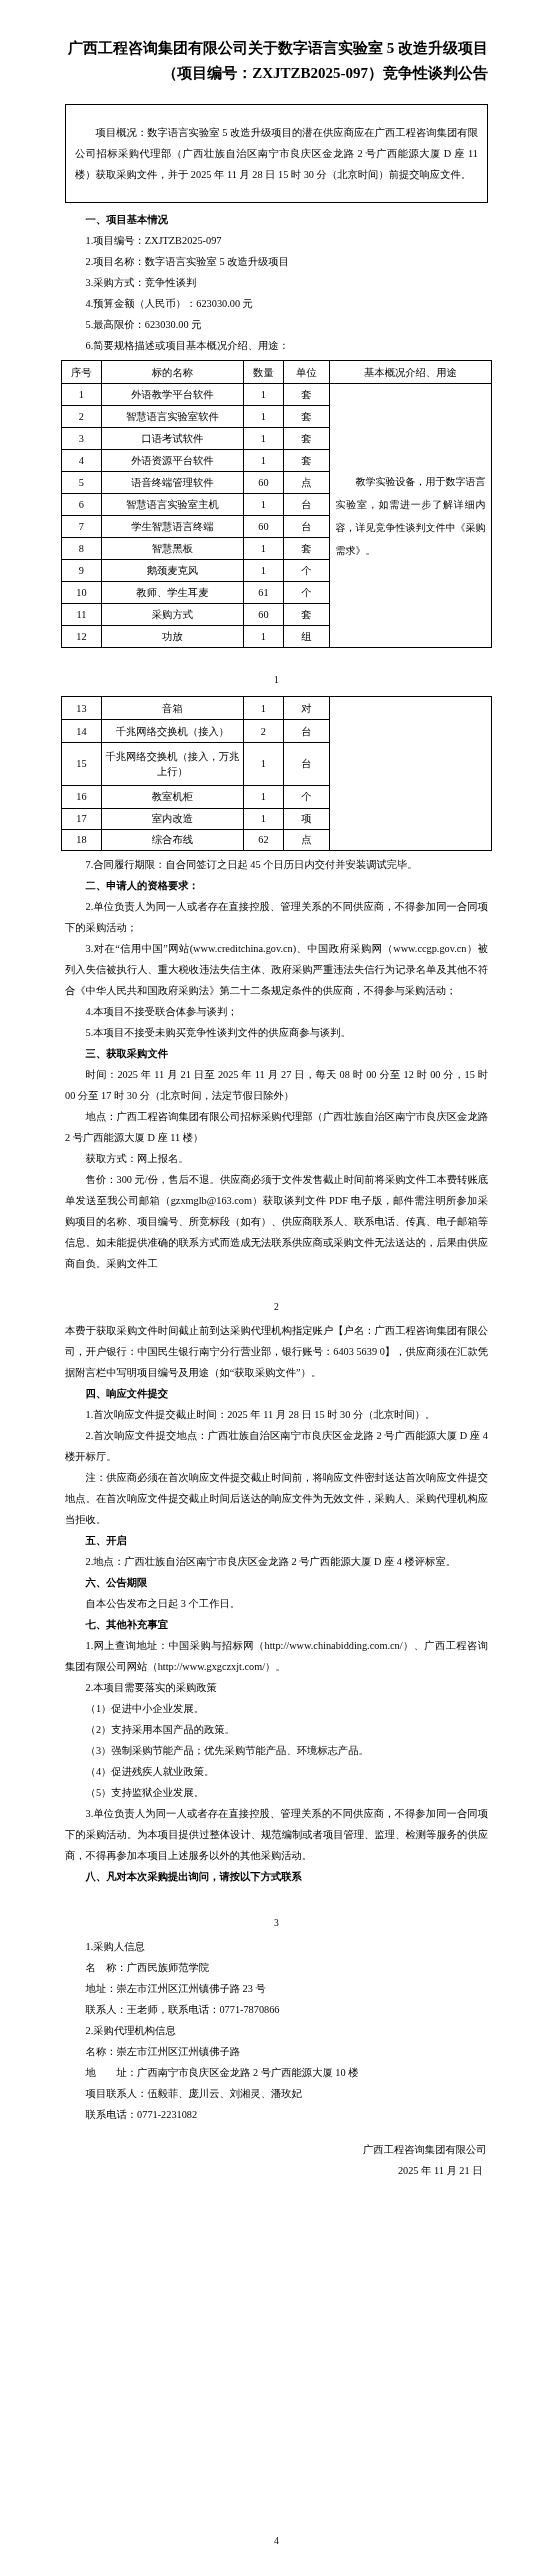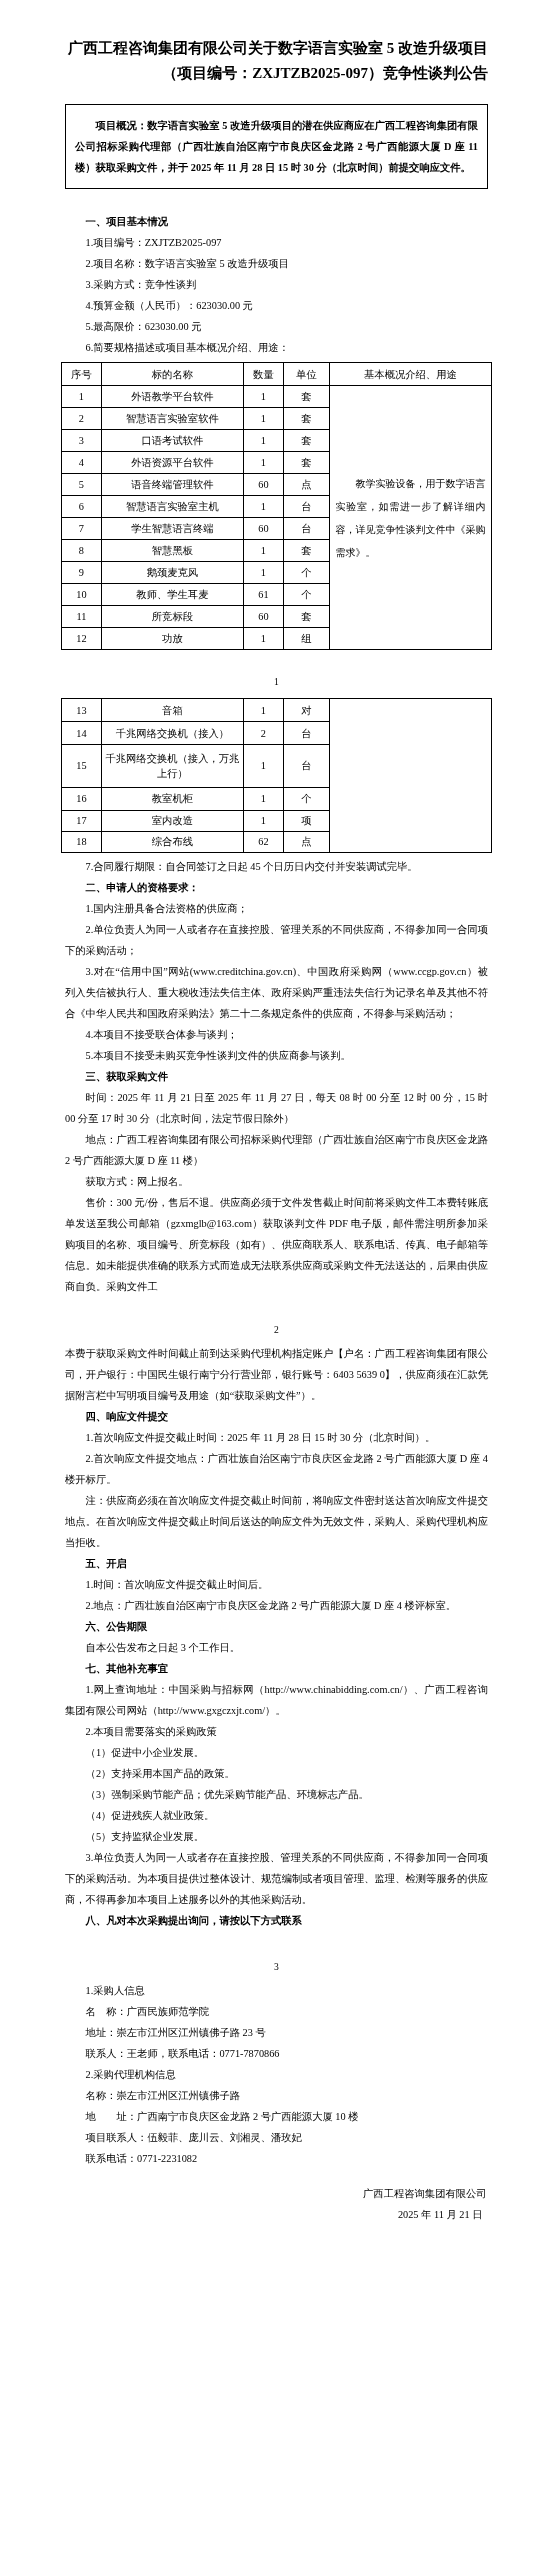--- a/index.html
+++ b/index.html
@@ -11,21 +11,21 @@
     overflow: hidden;
   }
   .doc {
     width: 548px; height: 100%;
     padding: 36px 60px 0 65px;
     font-size: 10.3px; line-height: 21px;
     text-align: justify;
   }
   .title { margin: 0 0 18px 0; text-align: right; font-weight: bold; font-size: 15px; line-height: 25px; }
   .title span { display: block; }
-  .overview { border: 1.4px solid #000; padding: 10px 9px; margin: 0 0 22px 0; font-weight: bold; }
+  .overview { border: 1.4px solid #000; padding: 17px 9px; margin: 0 0 6px 0; font-weight: normal; }
   .overview p { margin: 0; text-indent: 2em; }
   p.ln   { margin: 0; text-indent: 2em; }
   p.hd   { margin: 0; text-indent: 2em; font-weight: bold; }
   p.cont { margin: 0; text-indent: 0; }
   .pgnum { text-align: center; font-size: 9.6px; line-height: 13.7px; }
   .pgnum p { margin: 0; }
   #pgwrap1 { margin: 25px 0 9.6px 0; }
   #pgwrap2 { margin: 26px 0 6.8px 0; }
   #pgwrap3 { margin: 29px 0 5.5px 0; }
   #pgwrap4 { margin: 353px 0 0 0; }
@@ -151,21 +151,21 @@
         <td>个</td>
       </tr>
       <tr>
         <td>10</td>
         <td>教师、学生耳麦</td>
         <td>61</td>
         <td>个</td>
       </tr>
       <tr>
         <td>11</td>
-        <td>所竞标段</td>
+        <td>采购方式</td>
         <td>60</td>
         <td>套</td>
       </tr>
       <tr>
         <td>12</td>
         <td>功放</td>
         <td>1</td>
         <td>组</td>
       </tr>
     </tbody>
@@ -220,21 +220,20 @@
         <td>综合布线</td>
         <td>62</td>
         <td>点</td>
       </tr>
     </tbody>
   </table>
 
   <p class="ln after-table">7.合同履行期限：自合同签订之日起 45 个日历日内交付并安装调试完毕。</p>
 
   <p class="hd">二、申请人的资格要求：</p>
-  <p class="ln">1.国内注册具备合法资格的供应商；</p>
   <p class="ln">2.单位负责人为同一人或者存在直接控股、管理关系的不同供应商，不得参加同一合同项下的采购活动；</p>
   <p class="ln">3.对在“信用中国”网站(www.creditchina.gov.cn)、中国政府采购网（www.ccgp.gov.cn）被列入失信被执行人、重大税收违法失信主体、政府采购严重违法失信行为记录名单及其他不符合《中华人民共和国政府采购法》第二十二条规定条件的供应商，不得参与采购活动；</p>
   <p class="ln">4.本项目不接受联合体参与谈判；</p>
   <p class="ln">5.本项目不接受未购买竞争性谈判文件的供应商参与谈判。</p>
 
   <p class="hd">三、获取采购文件</p>
   <p class="ln">时间：2025 年 11 月 21 日至 2025 年 11 月 27 日，每天 08 时 00 分至 12 时 00 分，15 时 00 分至 17 时 30 分（北京时间，法定节假日除外）</p>
   <p class="ln">地点：广西工程咨询集团有限公司招标采购代理部（广西壮族自治区南宁市良庆区金龙路 2 号广西能源大厦 D 座 11 楼）</p>
   <p class="ln">获取方式：网上报名。</p>
   <p class="ln">售价：300 元/份，售后不退。供应商必须于文件发售截止时间前将采购文件工本费转账底单发送至我公司邮箱（gzxmglb@163.com）获取谈判文件 PDF 电子版，邮件需注明所参加采购项目的名称、项目编号、所竞标段（如有）、供应商联系人、联系电话、传真、电子邮箱等信息。如未能提供准确的联系方式而造成无法联系供应商或采购文件无法送达的，后果由供应商自负。采购文件工</p>
@@ -244,21 +243,20 @@
   </div>
 
   <p class="cont">本费于获取采购文件时间截止前到达采购代理机构指定账户【户名：广西工程咨询集团有限公司，开户银行：中国民生银行南宁分行营业部，银行账号：6403 5639 0】，供应商须在汇款凭据附言栏中写明项目编号及用途（如“获取采购文件”）。</p>
 
   <p class="hd">四、响应文件提交</p>
   <p class="ln">1.首次响应文件提交截止时间：2025 年 11 月 28 日 15 时 30 分（北京时间）。</p>
   <p class="ln">2.首次响应文件提交地点：广西壮族自治区南宁市良庆区金龙路 2 号广西能源大厦 D 座 4 楼开标厅。</p>
   <p class="ln">注：供应商必须在首次响应文件提交截止时间前，将响应文件密封送达首次响应文件提交地点。在首次响应文件提交截止时间后送达的响应文件为无效文件，采购人、采购代理机构应当拒收。</p>
 
   <p class="hd">五、开启</p>
-  <p class="ln">1.时间：首次响应文件提交截止时间后。</p>
   <p class="ln">2.地点：广西壮族自治区南宁市良庆区金龙路 2 号广西能源大厦 D 座 4 楼评标室。</p>
 
   <p class="hd">六、公告期限</p>
   <p class="ln">自本公告发布之日起 3 个工作日。</p>
 
   <p class="hd">七、其他补充事宜</p>
   <p class="ln">1.网上查询地址：中国采购与招标网（http://www.chinabidding.com.cn/）、广西工程咨询集团有限公司网站（http://www.gxgczxjt.com/）。</p>
   <p class="ln">2.本项目需要落实的采购政策</p>
   <p class="ln">（1）促进中小企业发展。</p>
   <p class="ln">（2）支持采用本国产品的政策。</p>

